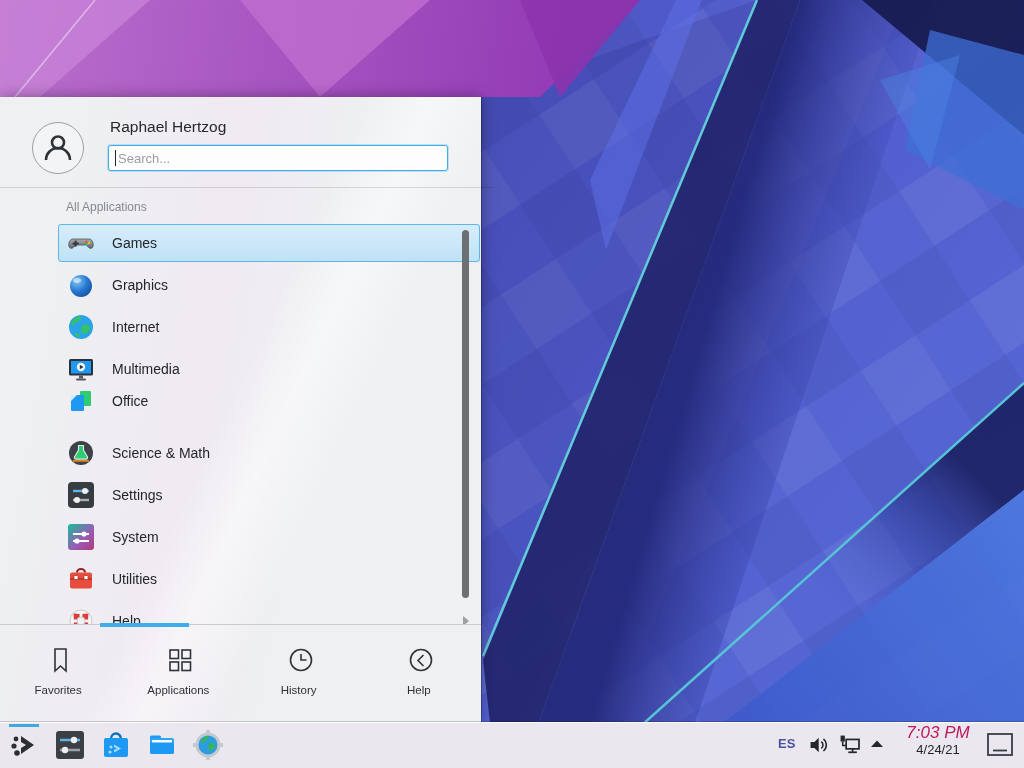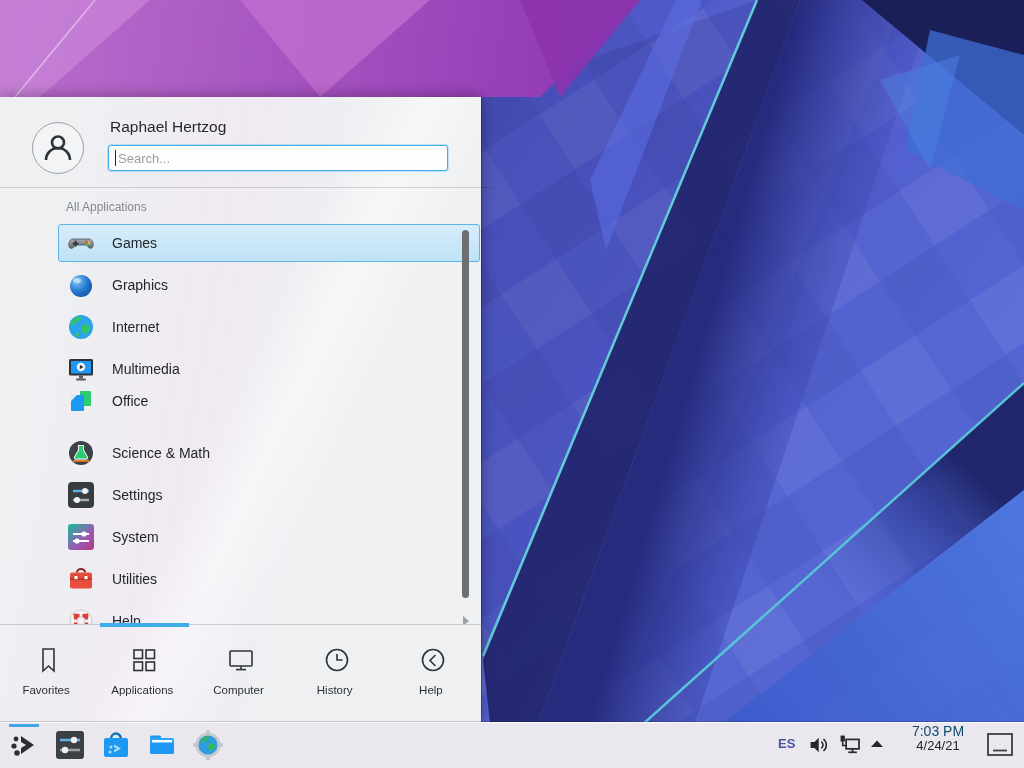--- a/index.html
+++ b/index.html
@@ -50,21 +50,21 @@
   
   #taskbar{position:absolute;left:0;top:722px;width:1024px;height:46px;
     background:#eae8ee;box-shadow:inset 0 1px 0 rgba(255,255,255,.8), 0 -1px 0 rgba(0,0,0,.18);}
   .tb-icon{position:absolute;top:7px;width:32px;height:32px;}
   #launcher-active{position:absolute;left:9px;top:2px;width:30px;height:3px;background:#42a6e2;}
   #kbd-layout{position:absolute;left:778px;top:14px;font-size:13px;font-weight:bold;color:#4a549c;}
   #volume-icon{position:absolute;left:808px;top:11px;}
   #network-icon{position:absolute;left:838px;top:11px;}
   #tray-expander{position:absolute;left:866px;top:11px;}
   #clock{position:absolute;left:893px;top:2px;width:90px;text-align:center;line-height:1.1;}
-  #clock-time{font-size:14px;color:#0c4a6e;}
+  #clock-time{font-size:17px;color:#be185d;font-style:italic;}
   #clock-date{font-size:13px;color:#232629;}
   #show-desktop{position:absolute;left:987px;top:11px;width:26px;height:23px;}
 </style>
 </head>
 <body>
 
 <div id="screen">
 
   <svg id="wallpaper" width="1024" height="768" viewBox="0 0 1024 768">
     <defs>
@@ -299,28 +299,20 @@
       <div class="tab">
         <svg width="30" height="30" viewBox="0 0 30 30">
           <rect x="5" y="5" width="8.5" height="8.5" fill="none" stroke="#2f3439" stroke-width="1.6"></rect>
           <rect x="17" y="5" width="8.5" height="8.5" fill="none" stroke="#2f3439" stroke-width="1.6"></rect>
           <rect x="5" y="17" width="8.5" height="8.5" fill="none" stroke="#2f3439" stroke-width="1.6"></rect>
           <rect x="17" y="17" width="8.5" height="8.5" fill="none" stroke="#2f3439" stroke-width="1.6"></rect>
         </svg>
         <div class="tab-label">Applications</div>
       </div>
 
-      <div class="tab">
-        <svg width="30" height="30" viewBox="0 0 30 30">
-          <rect x="4" y="6" width="22" height="15" rx="1" fill="none" stroke="#2f3439" stroke-width="1.6"></rect>
-          <line x1="15" y1="21" x2="15" y2="24" stroke="#2f3439" stroke-width="1.6"></line>
-          <line x1="10" y1="24.6" x2="20" y2="24.6" stroke="#2f3439" stroke-width="1.6"></line>
-        </svg>
-        <div class="tab-label">Computer</div>
-      </div>
 
       <div class="tab">
         <svg width="30" height="30" viewBox="0 0 30 30">
           <circle cx="15" cy="15" r="10.5" fill="none" stroke="#2f3439" stroke-width="1.6"></circle>
           <path d="M15,9 v6 h5.5" fill="none" stroke="#2f3439" stroke-width="1.6"></path>
         </svg>
         <div class="tab-label">History</div>
       </div>
 
       <div class="tab">

